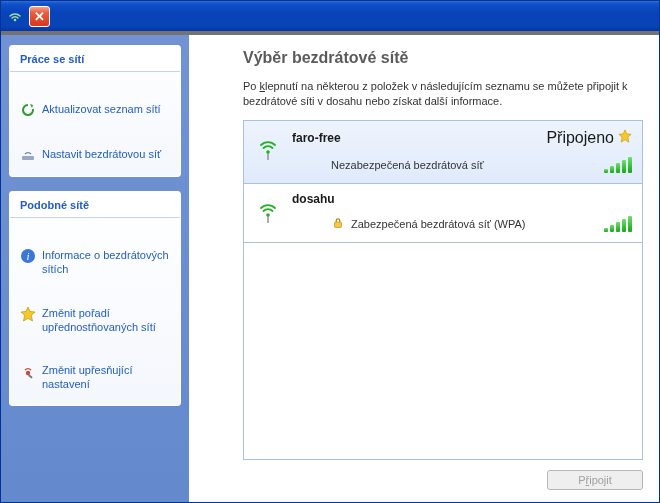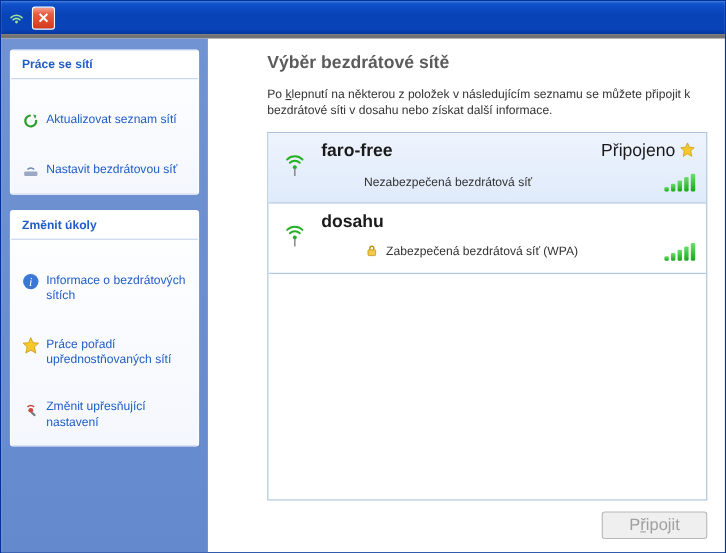--- a/index.html
+++ b/index.html
@@ -134,21 +134,21 @@
     flex: 1;
     min-width: 0;
   }
   .net-row1 {
     display: flex;
     align-items: center;
     justify-content: space-between;
   }
   .net-name {
     font-weight: bold;
-    font-size: 16px;
+    font-size: 12px;
     color: #1a1a1a;
   }
   .net-status {
     display: flex;
     align-items: center;
     gap: 4px;
     font-size: 16px;
     color: #1a1a1a;
   }
   .net-row2 {
@@ -182,21 +182,21 @@
     justify-content: flex-end;
   }
   .connect-btn {
     min-width: 96px;
     padding: 3px 4px;
     background: #efefef;
     border: 1px solid #b7b7b7;
     border-radius: 3px;
     color: #a0a0a0;
     text-align: center;
-    font-size: 15px;
+    font-size: 11px;
   }
   
   .u { text-decoration: underline; }
   
 </style>
 </head>
 <body>
 
 <div class="window">
 
@@ -237,38 +237,38 @@
                 <rect x="2" y="9" width="12" height="4" rx="1" fill="#9aa8c1"></rect>
                 <path d="M5 7a4 4 0 0 1 6 0" fill="none" stroke="#6a84b5" stroke-width="1.4"></path>
               </svg>
             </span>
             <span class="task-label">Nastavit bezdrátovou síť</span>
           </div>
         </div>
       </div>
 
       <div class="panel">
-        <div class="panel-header">Změnit úkoly</div>
+        <div class="panel-header">Podobné sítě</div>
         <div class="panel-body">
           <div class="task-item">
             <span class="task-icon">
               <svg width="16" height="16" viewBox="0 0 16 16">
                 <circle cx="8" cy="8" r="7" fill="#3a77d6"></circle>
                 <text x="8" y="12" text-anchor="middle" font-size="11" font-family="Georgia" font-style="italic" fill="#fff">i</text>
               </svg>
             </span>
             <span class="task-label">Informace o bezdrátových sítích</span>
           </div>
           <div class="task-item">
             <span class="task-icon">
               <svg width="16" height="16" viewBox="0 0 16 16">
                 <path d="M8 1l2 4.5 5 .5-3.7 3.3L12.5 15 8 12.3 3.5 15l1.2-5.7L1 6l5-.5z" fill="#f7c72b" stroke="#c79500" stroke-width="0.7"></path>
               </svg>
             </span>
-            <span class="task-label">Práce pořadí upřednostňovaných sítí</span>
+            <span class="task-label">Změnit pořadí upřednostňovaných sítí</span>
           </div>
           <div class="task-item">
             <span class="task-icon">
               <svg width="16" height="16" viewBox="0 0 16 16">
                 <path d="M5 7a4 4 0 0 1 6 0" fill="none" stroke="#c94b3b" stroke-width="1.4"></path>
                 <circle cx="8" cy="10" r="2.2" fill="#c94b3b"></circle>
                 <rect x="9" y="11" width="5" height="2" rx="1" fill="#7a7a7a" transform="rotate(40 9 11)"></rect>
               </svg>
             </span>
             <span class="task-label">Změnit upřesňující nastavení</span>

